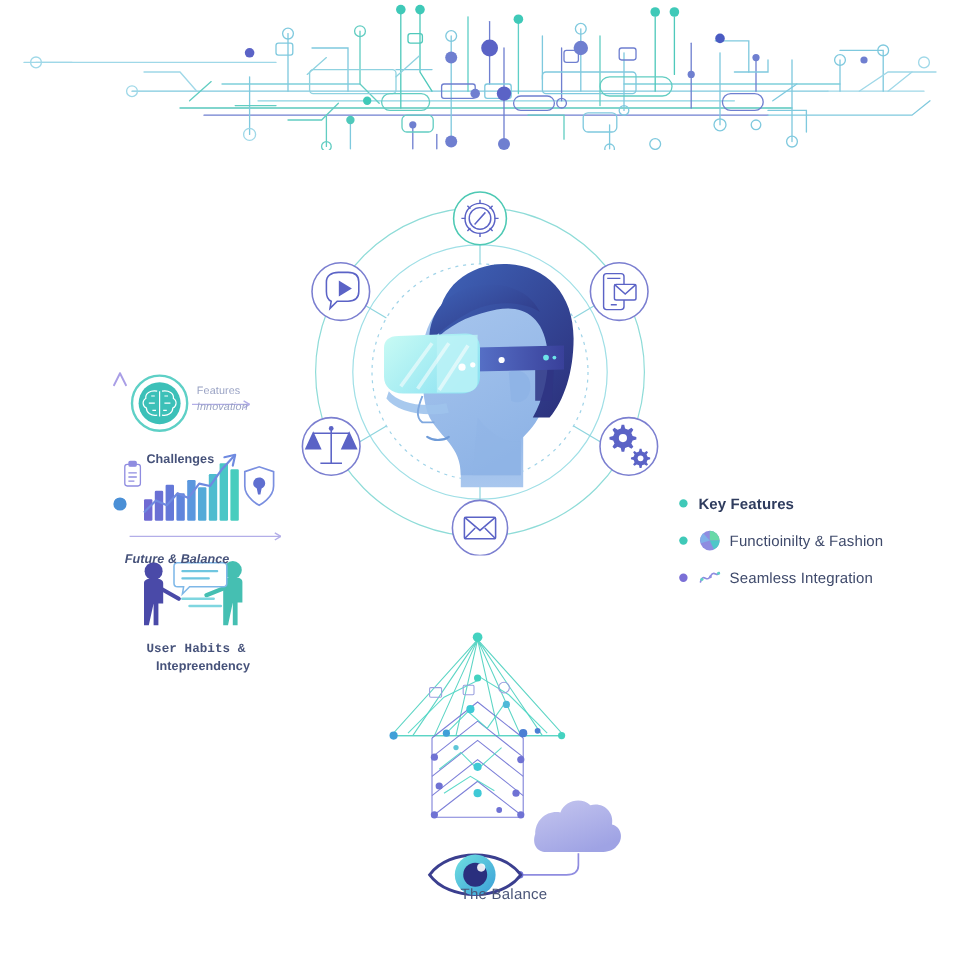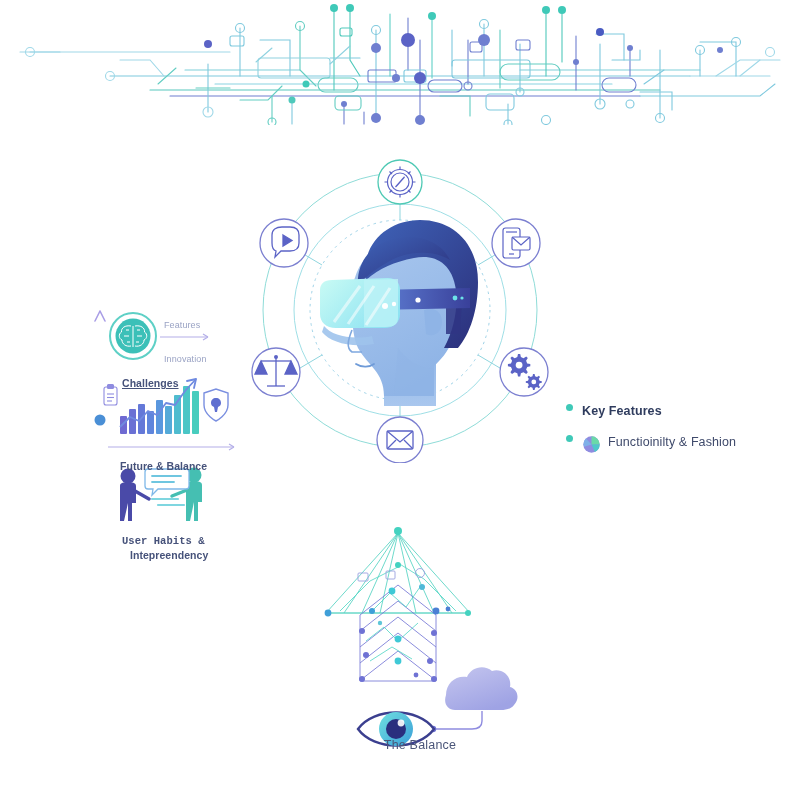--- a/index.html
+++ b/index.html
@@ -16,21 +16,21 @@
 
   
   #circuit-band{left:0;top:0;width:800px;height:125px;}
 
   
   #center-hub{left:248px;top:158px;width:305px;height:305px;}
 
   
   #legend{left:566px;top:404px;width:230px;}
   .legend-row{
-    display:flex;
+    display:flex;align-items:center;
     height:31px;
     margin-bottom:0px;
   }
   .legend-dot{
     width:7px;height:7px;border-radius:50%;
     flex:0 0 auto;margin-right:9px;
   }
   .legend-ico{
     width:19px;height:19px;flex:0 0 auto;margin-right:7px;
     display:flex;align-items:center;justify-content:center;
@@ -364,20 +364,32 @@
         <svg viewBox="0 0 20 20" width="19" height="19">
           <circle cx="10" cy="10" r="8.6" fill="#8f8ce0"></circle>
           <path d="M10 10 L10 1.4 A8.6 8.6 0 0 1 18.6 10 Z" fill="#6ad9a8"></path>
           <path d="M10 10 L18.6 10 A8.6 8.6 0 0 1 13.6 17.8 Z" fill="#4fc7c9"></path>
           <path d="M10 10 L4.2 3.6 A8.6 8.6 0 0 0 2.2 12.4 Z" fill="#7fb0e8"></path>
         </svg>
       </span>
       <span class="legend-label">Functioinilty &amp; Fashion</span>
     </div>
 
+    <div class="legend-row">
+      <span class="legend-dot" style="background:#7a6fd6"></span>
+      <span class="legend-ico">
+        <svg viewBox="0 0 22 20" width="21" height="19">
+          <path d="M2 14 C5 4 8 16 12 8 C15 2 18 10 20 5" fill="none" stroke="#8f8ce0" stroke-width="1.6" stroke-linecap="round"></path>
+          <circle cx="3.4" cy="11.5" r="1.5" fill="#5fd0c6"></circle>
+          <circle cx="19.4" cy="5.6" r="1.5" fill="#5fd0c6"></circle>
+          <circle cx="11.6" cy="9.2" r="1.3" fill="#8f8ce0"></circle>
+        </svg>
+      </span>
+      <span class="legend-label">Seamless Integration</span>
+    </div>
 
   </div>
 
   <div class="abs" id="timeline">
     <svg viewBox="0 0 160 270" width="160" height="270">
       <defs>
         <linearGradient id="axisG" x1="0" y1="1" x2="0" y2="0">
           <stop offset="0" stop-color="#7fe0d8"></stop>
             <stop offset="1" stop-color="#a99ee6"></stop>
         </linearGradient>
@@ -463,23 +475,23 @@
 
         <g stroke="#7fd6e0" stroke-width="2.2" stroke-linecap="round">
           <line x1="66" y1="194" x2="92" y2="194"></line>
           <line x1="72" y1="200" x2="98" y2="200"></line>
         </g>
       </g>
     </svg>
 
     
     <span class="tl-faint" style="left:78px;top:14px;">Features</span>
-    <span class="tl-faint" style="left:78px;top:48px;">Innovation</span>
-    <span class="tl-label" style="left:36px;top:72px;text-decoration:underline;">Challenges</span>
-    <span class="tl-label" style="left:34px;top:155px;">Future &amp; Balance</span>
+    <span class="tl-faint" style="left:78px;top:28px;font-style:italic;">Innovation</span>
+    <span class="tl-label" style="left:36px;top:72px;">Challenges</span>
+    <span class="tl-label" style="left:18px;top:155px;font-style:italic;">Future &amp; Balance</span>
     <span class="tl-label" style="left:36px;top:230px;font-family:Liberation Mono, monospace;">User Habits &amp;</span>
     <span class="tl-label" style="left:44px;top:244px;">Intepreendency</span>
   </div>
 
   <svg class="abs" id="future" viewBox="0 0 240 270">
     <defs>
       <linearGradient id="cloudG" x1="0" y1="0" x2="0.6" y2="1">
         <stop offset="0" stop-color="#c5c6ef"></stop>
           <stop offset="1" stop-color="#9fa3e4"></stop>
       </linearGradient>

